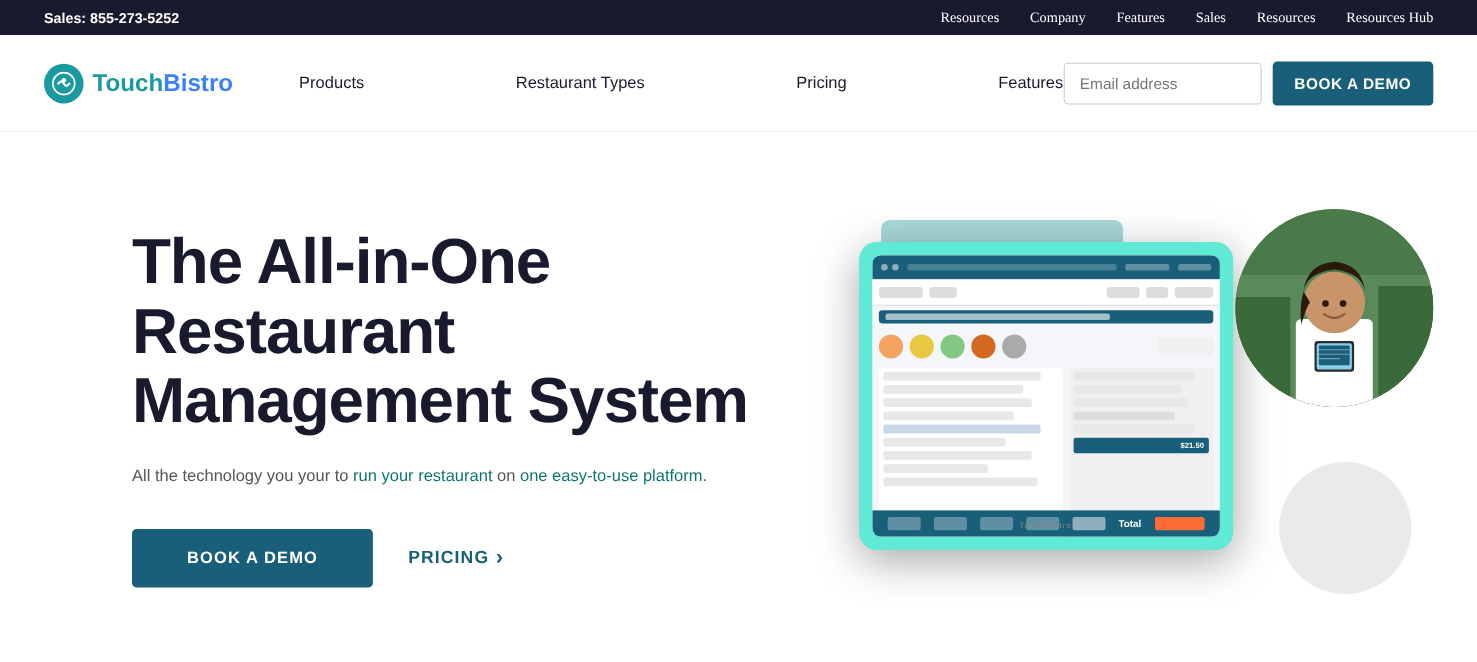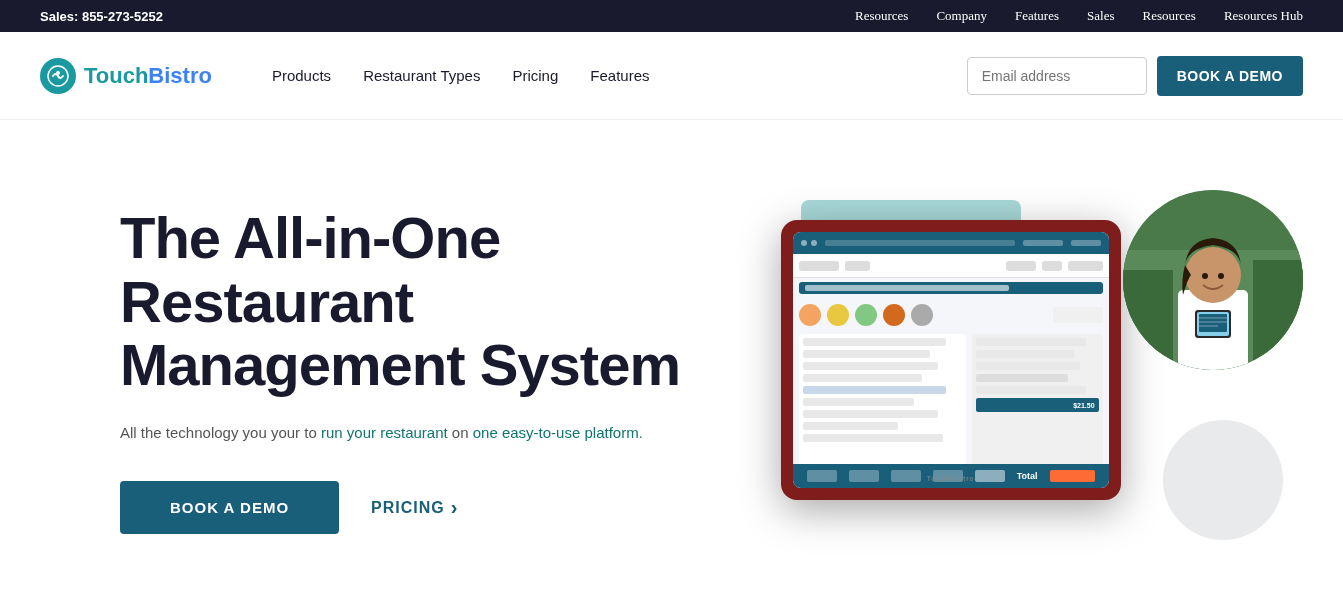--- a/index.html
+++ b/index.html
@@ -53,23 +53,23 @@
       font-weight: bold;
     }
     .logo-text {
       font-size: 22px;
       font-weight: 700;
       color: #1a1a2e;
     }
     .logo-text span { color: #1a9aa0; }
     .nav-links {
       display: flex;
-      gap: 32px;
       flex: 1;
       align-items: center;
+      justify-content: space-between;
     }
     .nav-links a {
       text-decoration: none;
       color: #1a1a2e;
       font-size: 15px;
       font-weight: 500;
       cursor: pointer;
     }
     .nav-right {
       display: flex;
@@ -174,21 +174,21 @@
       background: #a8d8d8;
       border-radius: 8px;
       z-index: 0;
     }
     .tablet-device {
       position: absolute;
       top: 40px;
       left: 10px;
       width: 340px;
       height: 280px;
-      background: #7f1d1d;
+      background: #5eead4;
       border-radius: 16px;
       z-index: 2;
       box-shadow: 0 10px 40px rgba(0,0,0,0.35);
       display: flex;
       align-items: center;
       justify-content: center;
       padding: 12px;
     }
     .tablet-screen {
       width: 100%;

